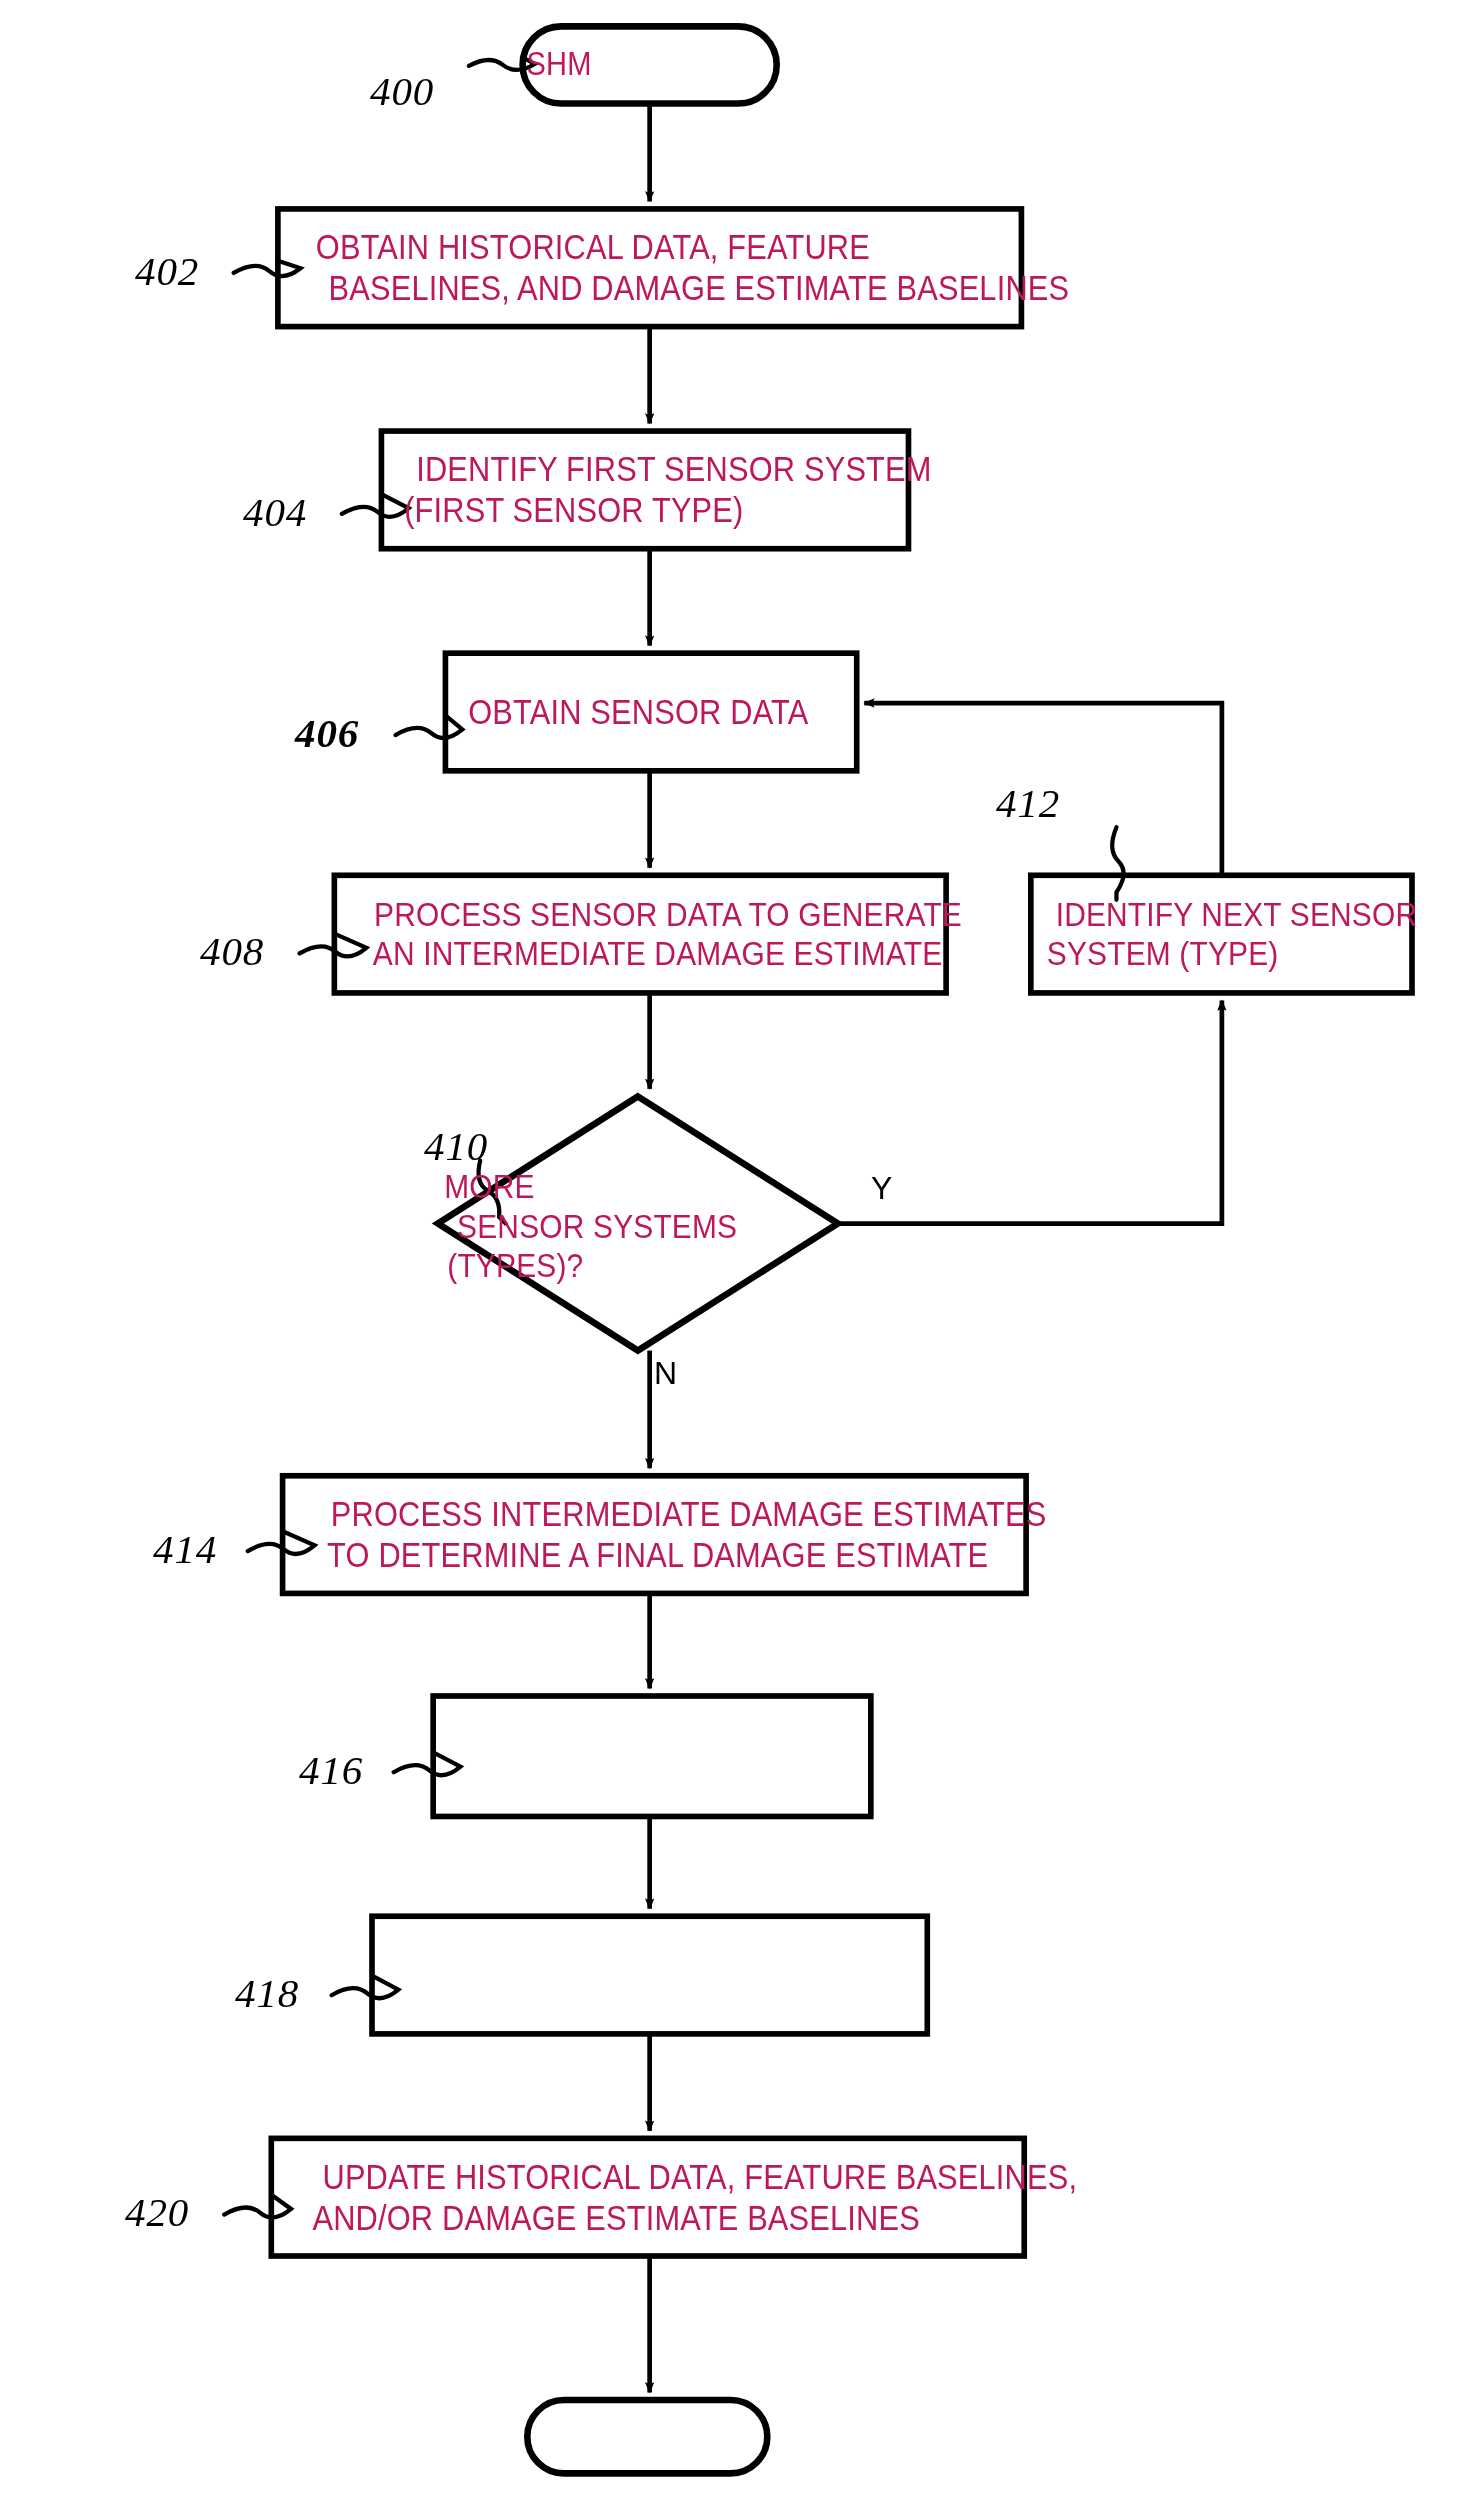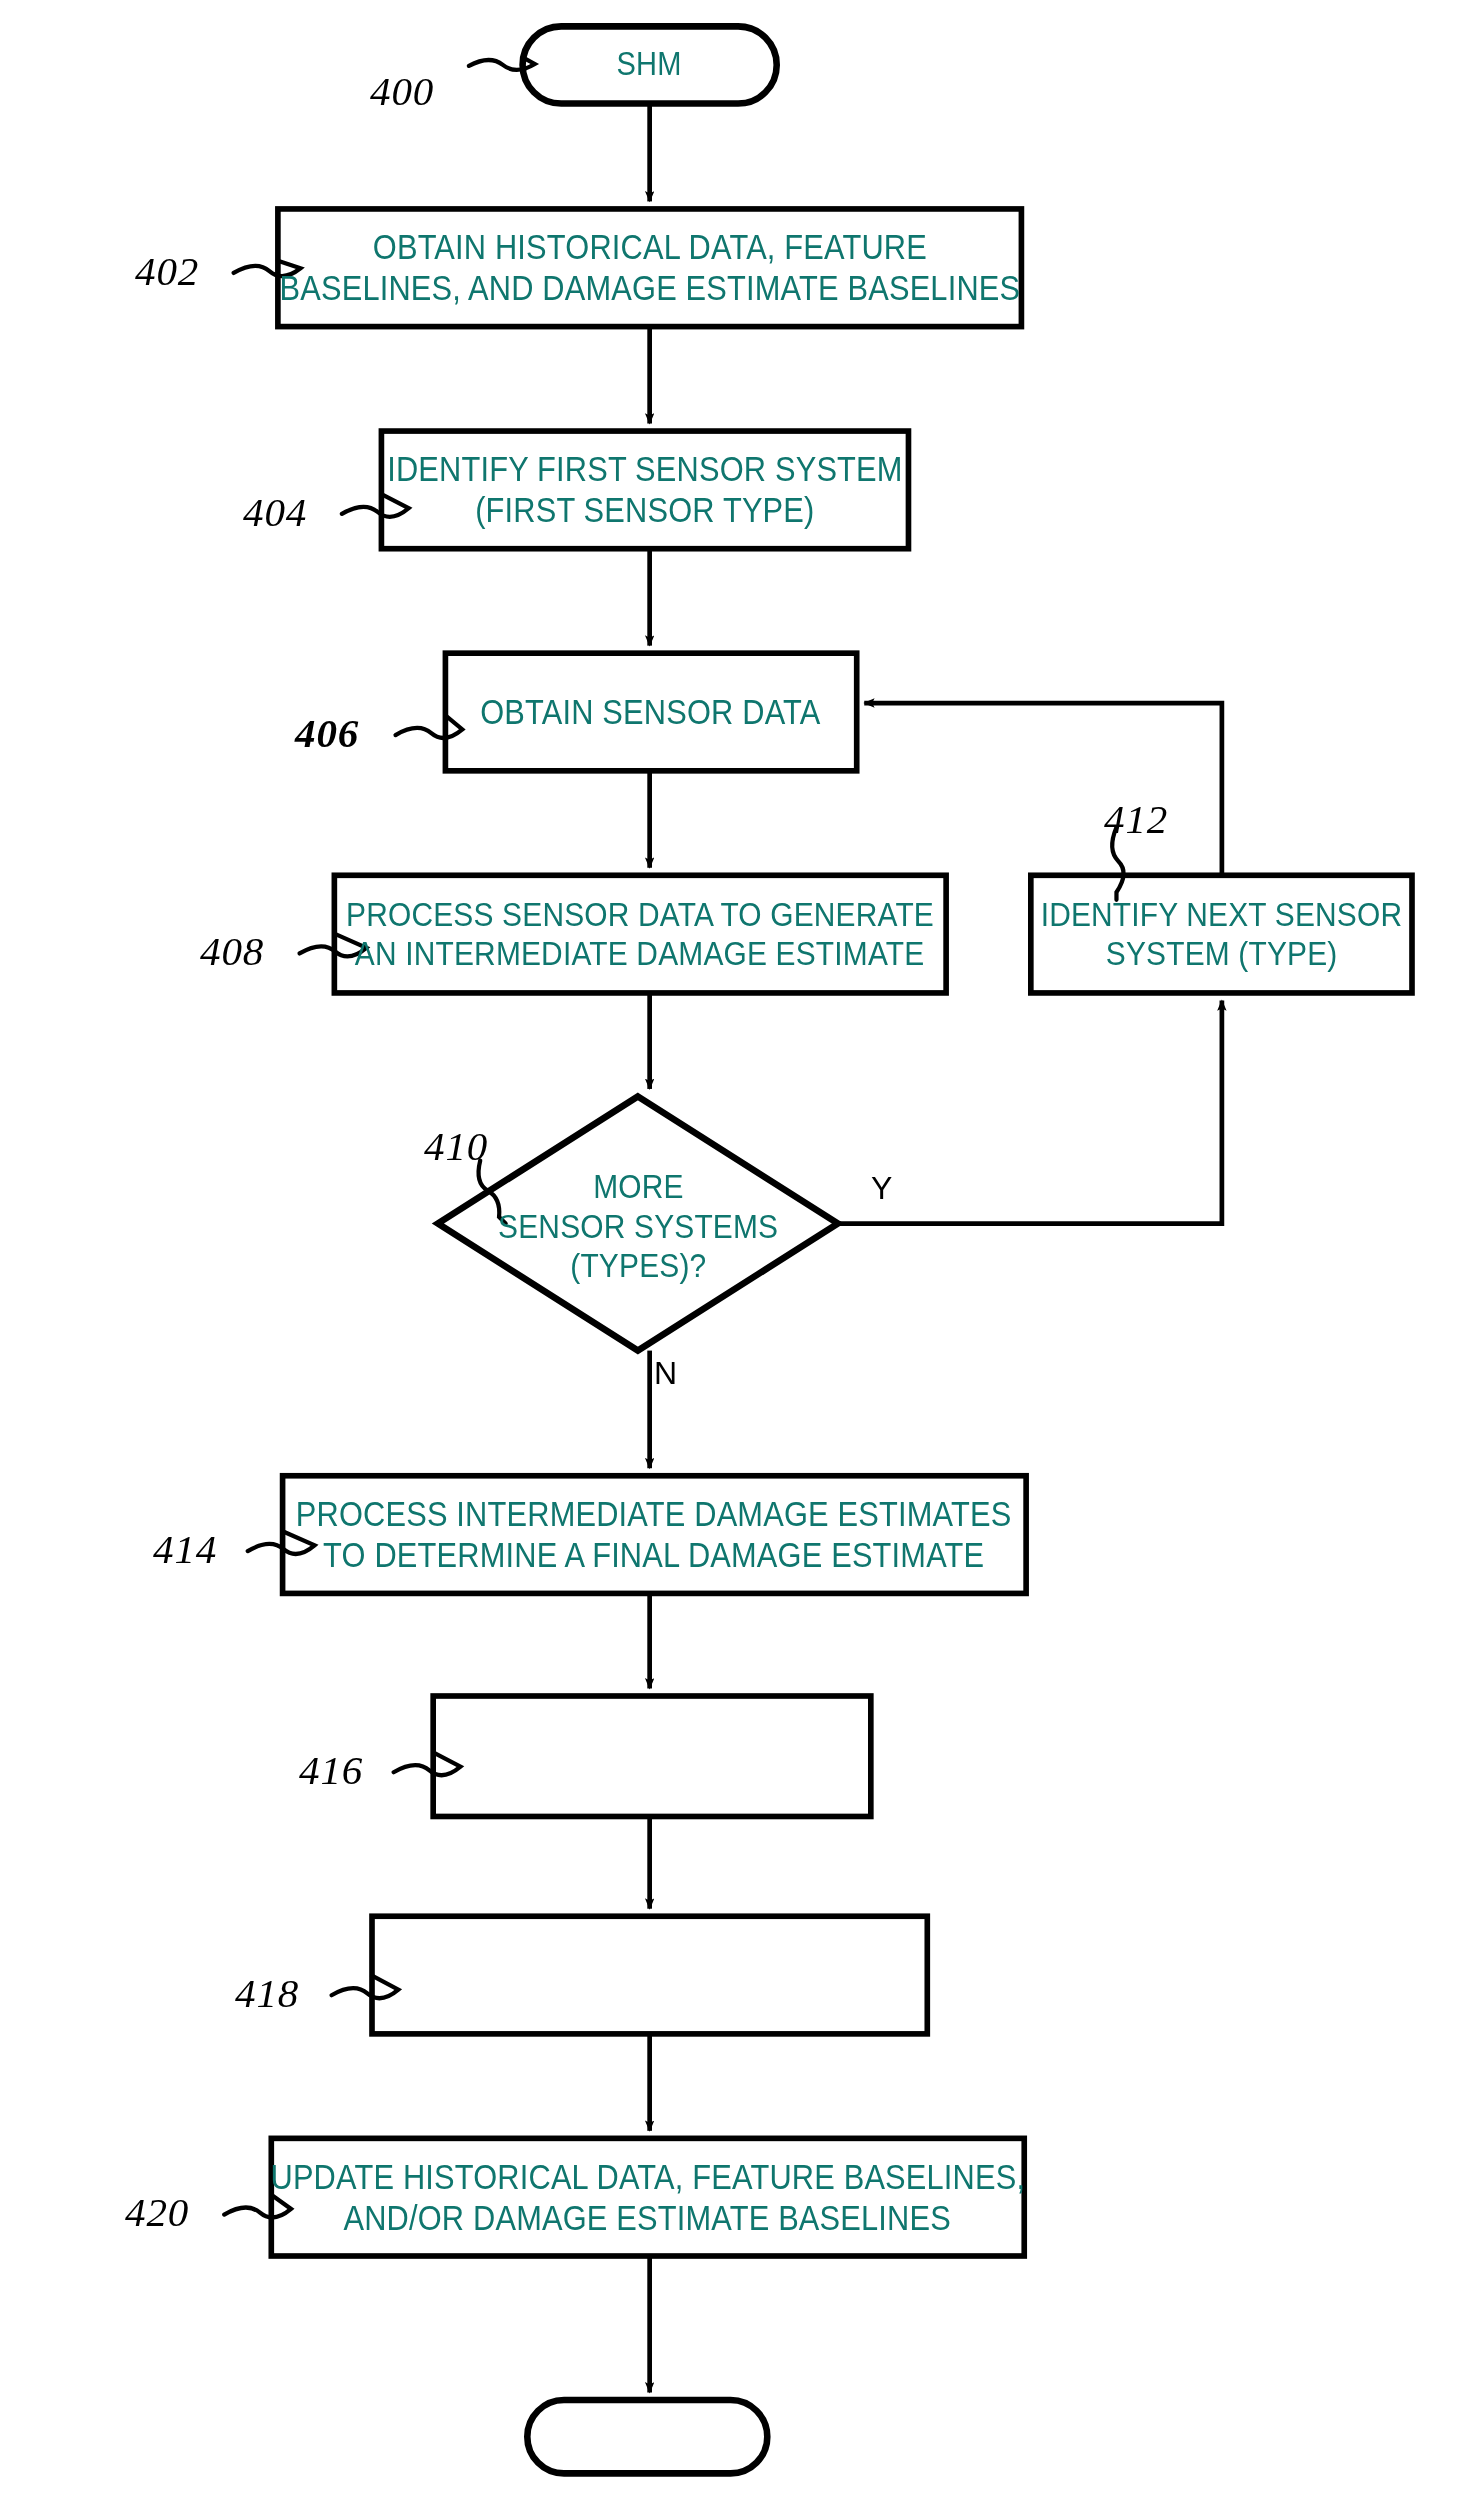--- a/index.html
+++ b/index.html
@@ -23,24 +23,24 @@
     top: 0;
     left: 0;
     width: 1464px;
     height: 2512px;
   }
   
   .node-label {
     position: absolute;
     display: flex;
     flex-direction: column;
-    align-items: center;
+    align-items: flex-start;
     justify-content: center;
     text-align: center;
-    color: #0f766e;
+    color: #be185d;
     font-family: "Liberation Sans Narrow", "Liberation Sans", sans-serif;
     font-weight: 400;
     letter-spacing: 0.2px;
     line-height: 1.16;
     pointer-events: none;
   }
   .node-label span {
     display: block;
     white-space: nowrap;
     transform: scaleX(0.88);
@@ -177,21 +177,21 @@
     <span>UPDATE HISTORICAL DATA, FEATURE BASELINES,</span>
     <span>AND/OR DAMAGE ESTIMATE BASELINES</span>
   </div>
 
 
   <div class="ref-num" style="left:370px; top:41px;margin-top:26px;">400</div>
   <div class="ref-num" style="left:135px; top:247px;">402</div>
   <div class="ref-num" style="left:243px; top:488px;">404</div>
   <div class="ref-num" style="left:295px; top:709px;font-weight:bold;">406</div>
   <div class="ref-num" style="left:200px; top:927px;">408</div>
-  <div class="ref-num" style="left:1104px; top:779px;margin-top:16px;">412</div>
+  <div class="ref-num" style="left:996px; top:779px;">412</div>
   <div class="ref-num" style="left:424px; top:1122px;">410</div>
   <div class="ref-num" style="left:153px; top:1525px;">414</div>
   <div class="ref-num" style="left:299px; top:1746px;">416</div>
   <div class="ref-num" style="left:235px; top:1969px;">418</div>
   <div class="ref-num" style="left:125px; top:2188px;">420</div>
 
   <div class="branch-label" style="left:871px; top:1170px;">Y</div>
   <div class="branch-label" style="left:654px; top:1355px;">N</div>
 
 </div>

